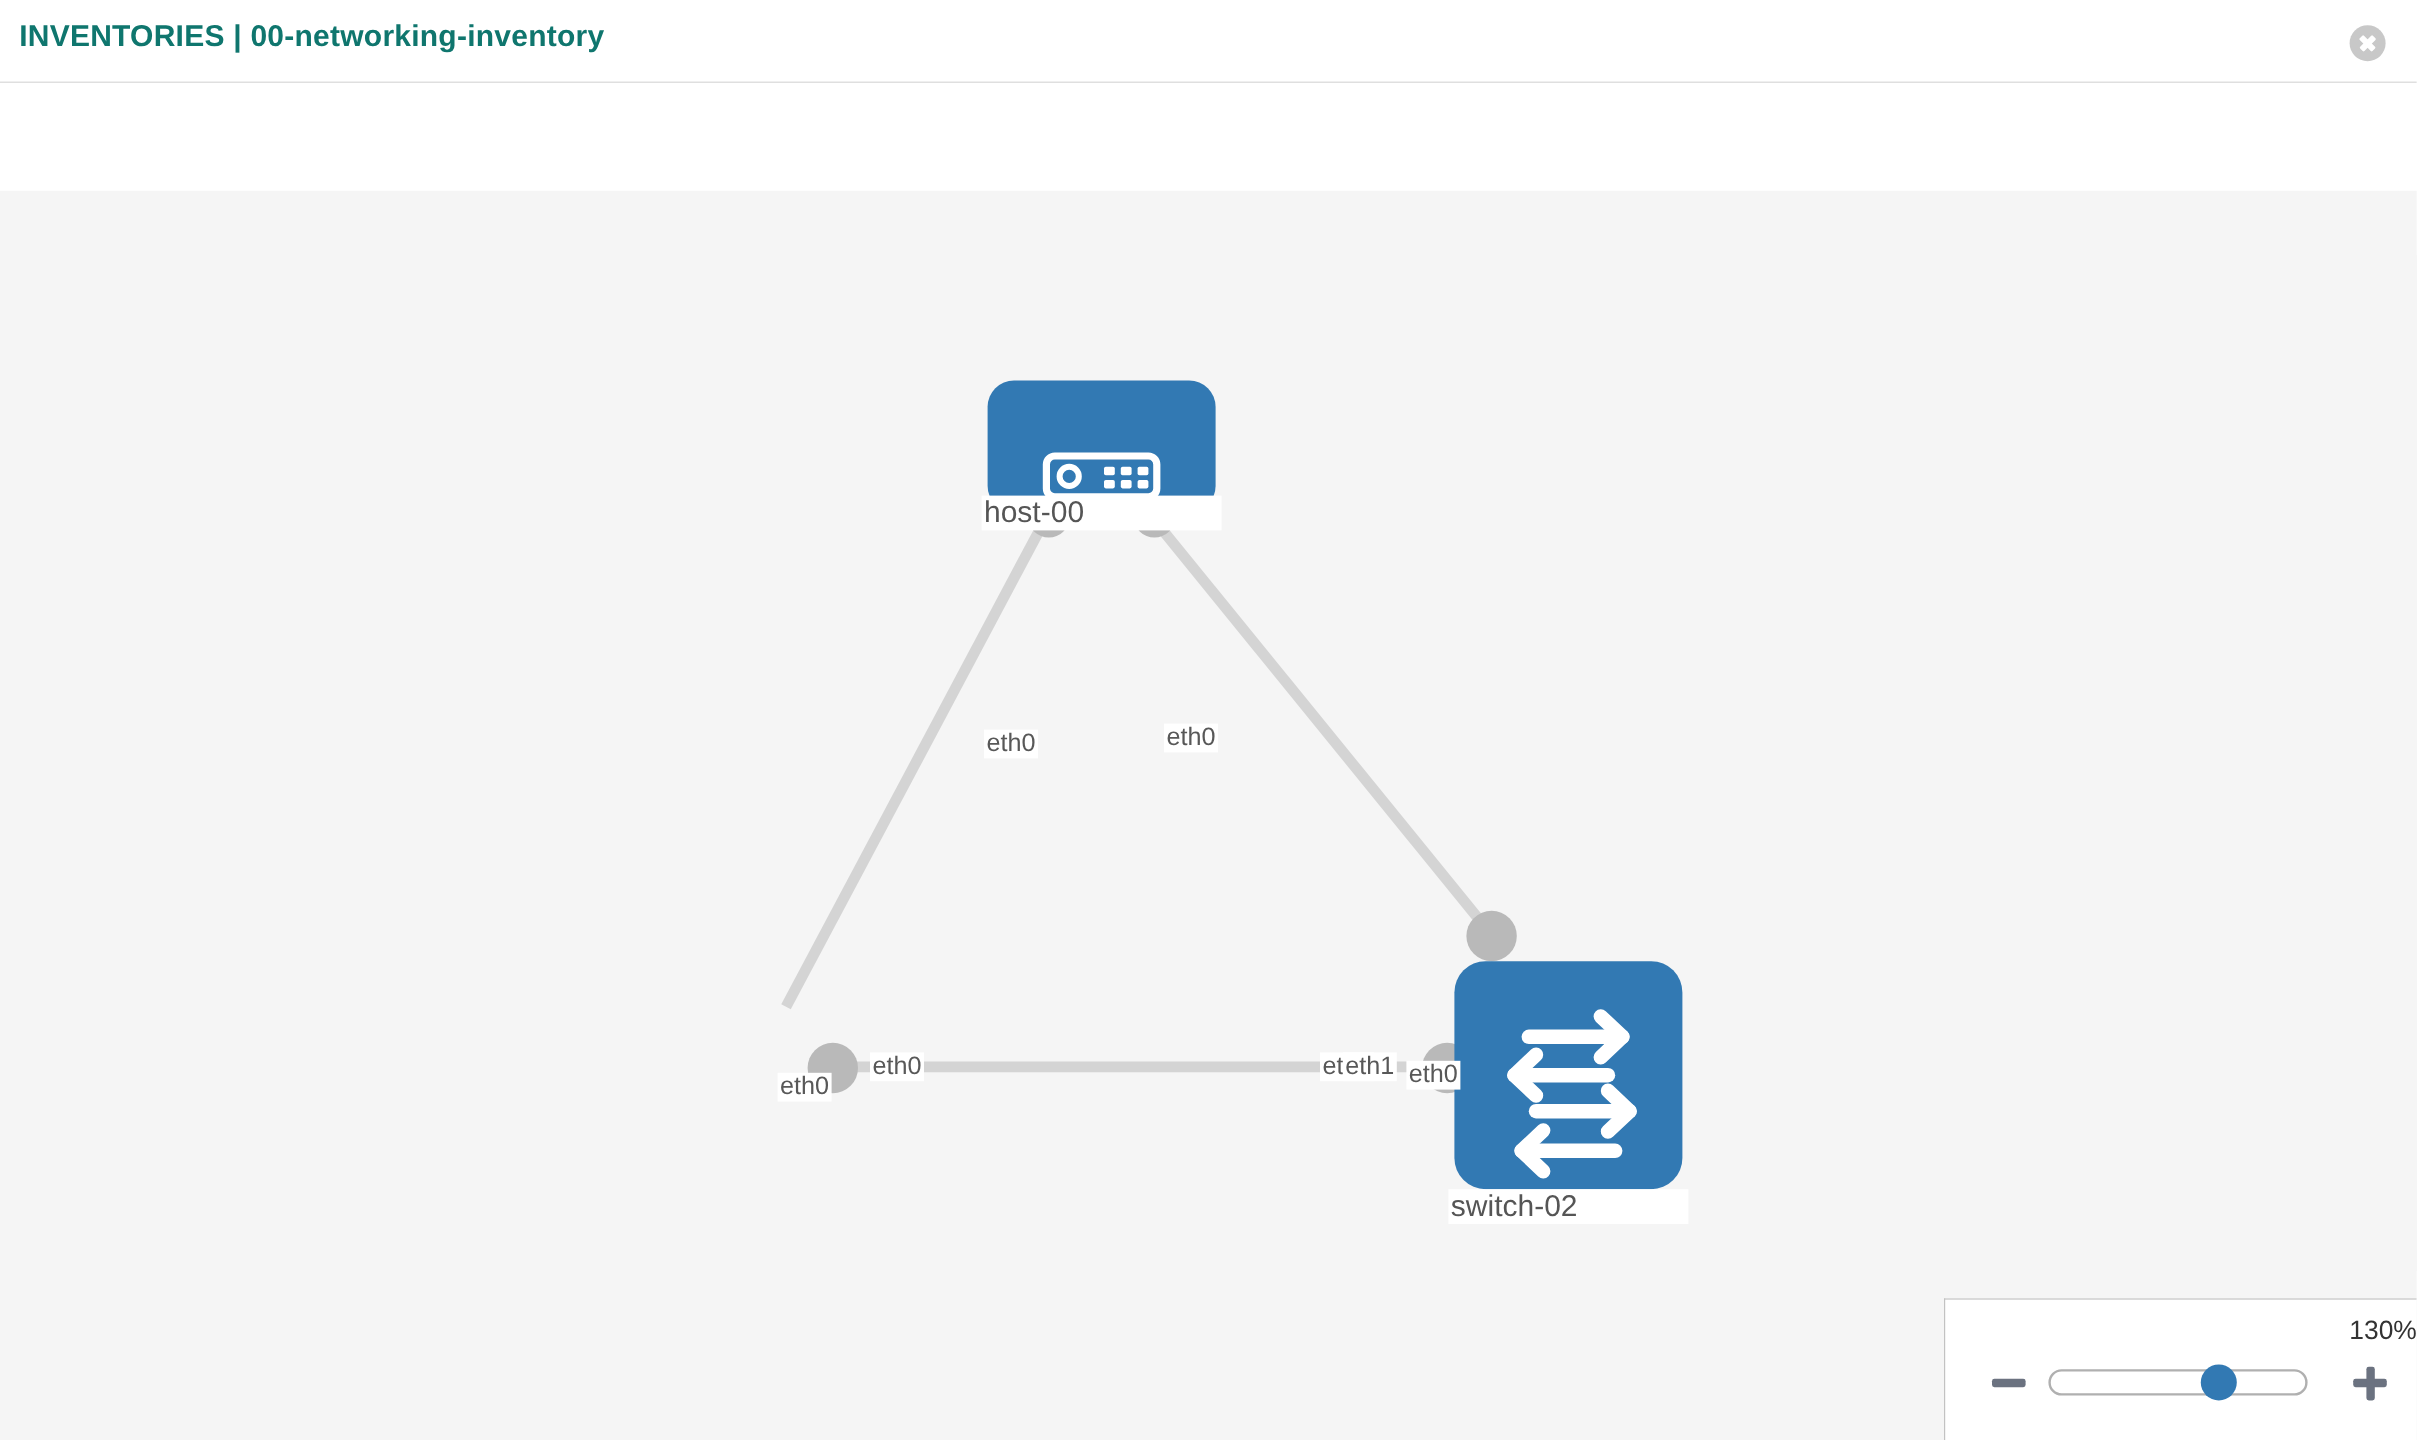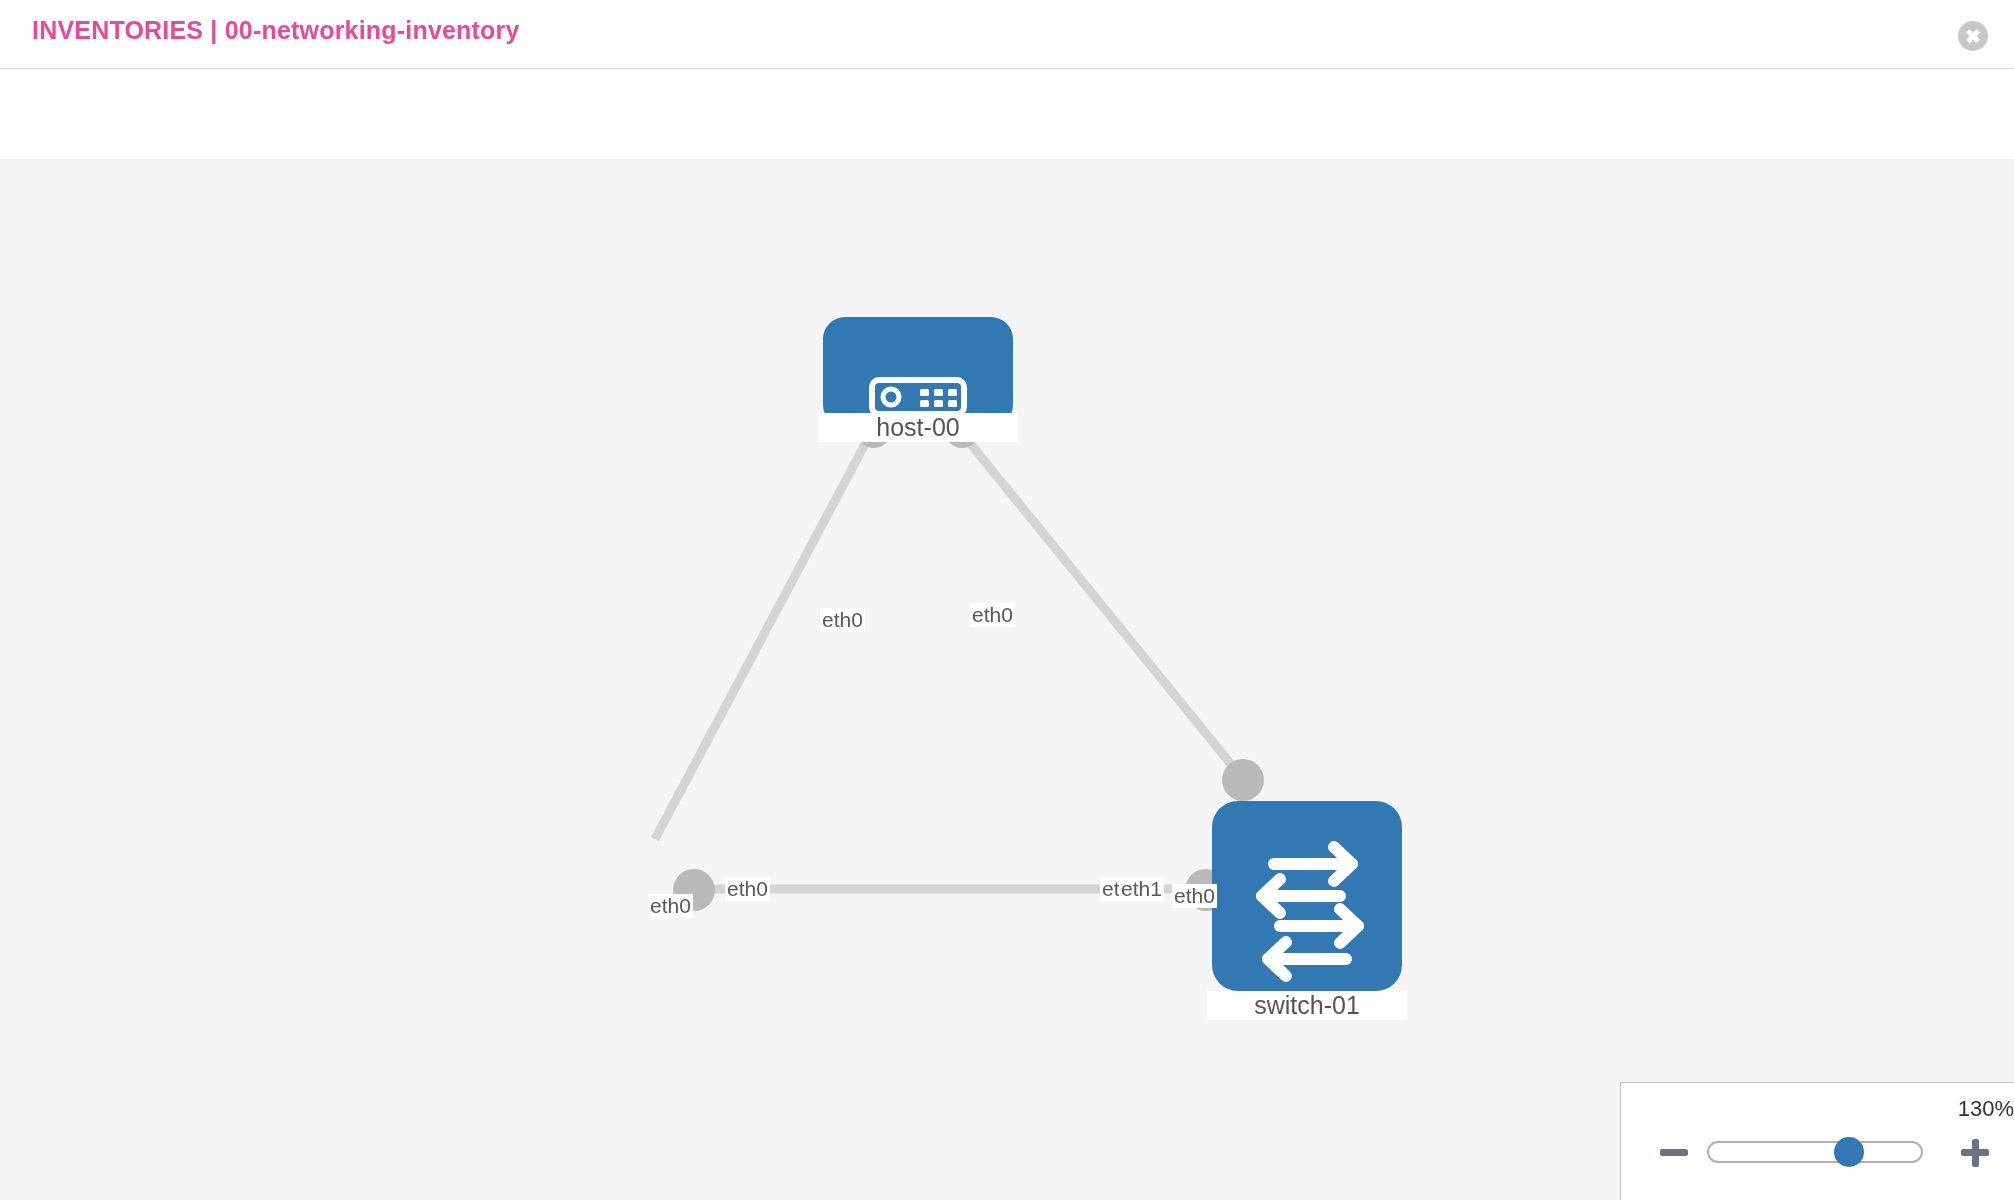--- a/index.html
+++ b/index.html
@@ -22,25 +22,25 @@
   .header {
     position: absolute;
     top: 0; left: 0;
     width: 2014px;
     height: 69px;
     background: #ffffff;
     border-bottom: 1px solid #d7d7d7;
   }
   .header-title {
     position: absolute;
-    left: 32px;
+    left: 16px;
     top: 16px;
     font-size: 25px;
     font-weight: bold;
-    color: #ec4899;
+    color: #0f766e;
     letter-spacing: 0.2px;
     white-space: nowrap;
   }
   .close-btn {
     position: absolute;
     right: 26px;
     top: 21px;
     width: 30px;
     height: 30px;
     border-radius: 50%;
@@ -152,21 +152,21 @@
     position: absolute;
     background: #3279b3;
   }
   .node-label {
     position: absolute;
     font-size: 25px;
     color: #555555;
     background: #ffffff;
     white-space: nowrap;
     padding: 0 2px;
-    text-align: center;
+    text-align: left;
   }
 
   
   #node-host { left: 823px; top: 158px; width: 190px; height: 160px; }
   #node-host .node-shape {
     left: 0; top: 0; width: 190px; height: 110px;
     border-radius: 22px;
   }
   #node-host .node-label { left: -5px; top: 96px; width: 200px; }
 
@@ -336,21 +336,21 @@
           <line x1="128" y1="80" x2="50" y2="80"></line>
           <polyline points="68,63 50,80 68,97"></polyline>
 
           <line x1="68" y1="110" x2="146" y2="110"></line>
           <polyline points="128,93 146,110 128,127"></polyline>
 
           <line x1="134" y1="143" x2="56" y2="143"></line>
           <polyline points="74,126 56,143 74,160"></polyline>
         </g>
       </svg>
-      <div class="node-label">switch-01</div>
+      <div class="node-label">switch-02</div>
     </div>
 
     <div class="iface-label" style="left:820px; top:449px;">eth0</div>
     <div class="iface-label" style="left:970px; top:444px;">eth0</div>
     <div class="iface-label" style="left:648px; top:735px;">eth0</div>
     <div class="iface-label" style="left:1172px; top:725px;">eth0</div>
     <div class="iface-label" style="left:725px; top:718px;">eth0</div>
     <div class="iface-label" style="left:1100px; top:718px;">eth0</div>
     <div class="iface-label" style="left:1119px; top:718px;text-align:center;">eth1</div>
 

